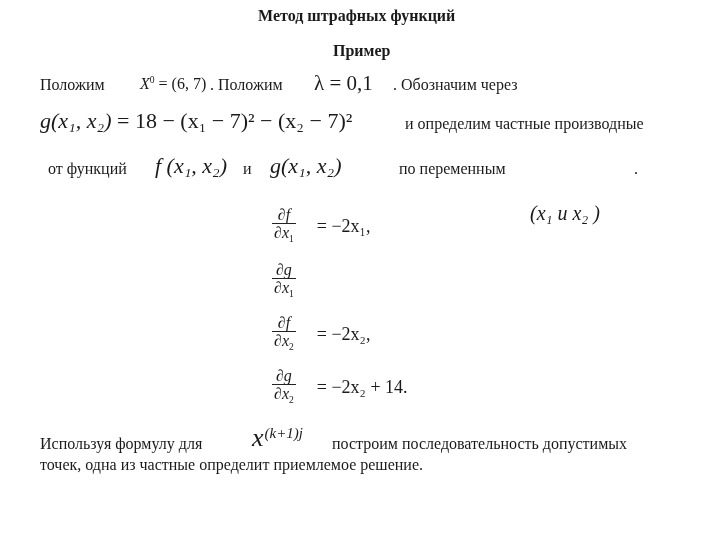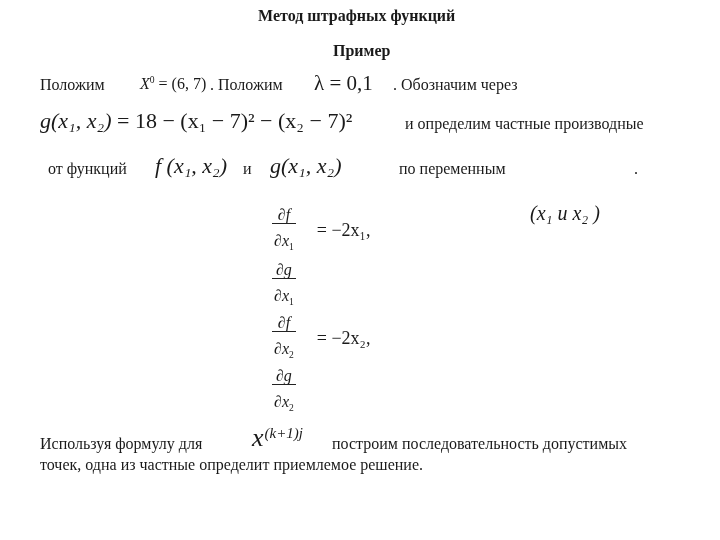--- a/index.html
+++ b/index.html
@@ -6,21 +6,21 @@
   body { width:720px; height:540px; position:relative; overflow:hidden;
          font-family:"Liberation Serif","DejaVu Serif",serif; color:#1a1a1a; }
   .abs { position:absolute; white-space:nowrap; }
   .title { font-weight:bold; font-size:16px; }
   .txt { font-size:16px; }
   sub, sup { font-size:60%; font-style:italic; }
   sub.n, sup.n { font-style:normal; }
   .frac { display:inline-flex; flex-direction:column; align-items:center; vertical-align:middle; font-style:italic; font-size:16px; line-height:17px; }
   .frac .num { padding:0 2px; }
   .frac .bar { width:100%; border-top:1px solid #222; }
-  .frac .den { padding:0 2px;margin-top:8px; }
+  .frac .den { padding:0 2px; }
   .deriv { display:flex; align-items:center; font-size:18px; }
   .deriv .rhs { font-size:18px; margin-left:21px; }
 </style>
 </head>
 <body>
 
 <div class="abs title" style="left:258px; top:7px;">Метод штрафных функций</div>
 <div class="abs title" style="left:333px; top:42px;">Пример</div>
 
 <div class="abs txt" style="left:40px; top:76px;">Положим</div>
@@ -70,20 +70,21 @@
   </span>
   <span class="rhs">= −2x₂,</span>
 </div>
 
 <div class="abs deriv" style="left:272px; top:367px;">
   <span class="frac">
     <span class="num">∂g</span>
     <span class="bar"></span>
     <span class="den"><span>∂x</span><sub class="n">2</sub></span>
   </span>
+  <span class="rhs">= −2x₂ + 14.</span>
 </div>
 
 <div class="abs txt" style="left:40px; top:435px;">Используя формулу для</div>
 <div class="abs" style="left:252px; top:425px; font-size:26px; font-style:italic; line-height:26px;">
   <span>x</span><span style="display:inline-flex; flex-direction:row; vertical-align:top; font-size:15px; line-height:16px; margin-left:1px;">
     <span>(k+1)</span>
     <span>j</span>
   </span>
 </div>
 <div class="abs txt" style="left:332px; top:435px;">построим последовательность допустимых</div>

